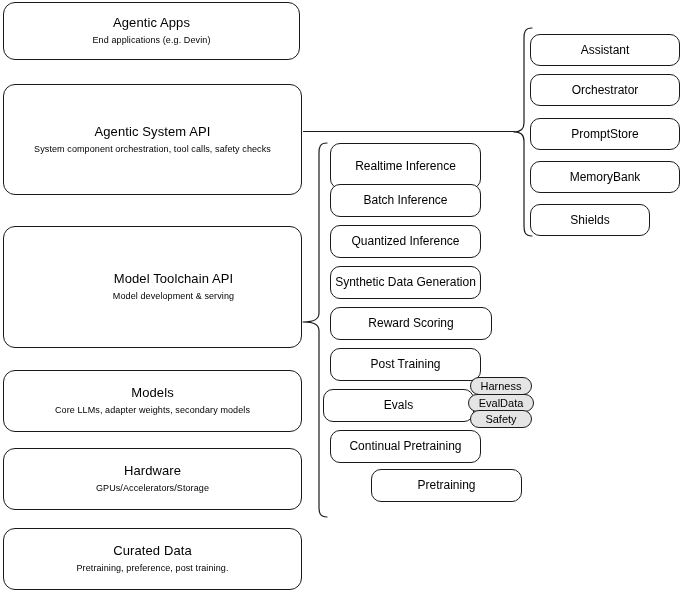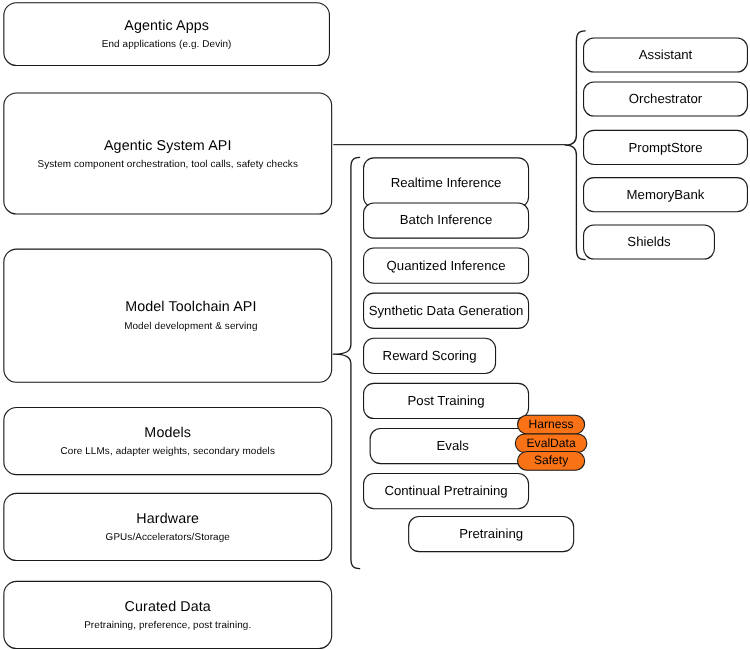--- a/index.html
+++ b/index.html
@@ -53,21 +53,21 @@
     font-size: 12px;
     line-height: 15px;
   }
 
   
   .pill {
     position: absolute;
     box-sizing: border-box;
     border: 1px solid #1a1a1a;
     border-radius: 999px;
-    background: #f97316;
+    background: #e5e5e5;
     display: flex;
     align-items: center;
     justify-content: center;
     font-size: 11px;
     line-height: 13px;
     color: #000000;
     z-index: 6;
   }
 
   
@@ -141,27 +141,27 @@
   </div>
   <div class="node chip" style="left:330px; top:184px; width:151px; height:33px;">
     <span>Batch Inference</span>
   </div>
   <div class="node chip" style="left:330px; top:225px; width:151px; height:33px;">
     <span>Quantized Inference</span>
   </div>
   <div class="node chip" style="left:330px; top:266px; width:151px; height:33px;">
     <span>Synthetic Data Generation</span>
   </div>
-  <div class="node chip" style="left:330px; top:307px; width:121px; height:33px;text-align:right;">
+  <div class="node chip" style="left:330px; top:307px; width:162px; height:33px;text-align:right;">
     <span>Reward Scoring</span>
   </div>
   <div class="node chip" style="left:330px; top:348px; width:151px; height:33px;justify-content:center;">
     <span>Post Training</span>
   </div>
-  <div class="node chip" style="left:336px; top:389px; width:151px; height:33px;">
+  <div class="node chip" style="left:323px; top:389px; width:151px; height:33px;">
     <span>Evals</span>
   </div>
   <div class="node chip" style="left:330px; top:430px; width:151px; height:33px;">
     <span>Continual Pretraining</span>
   </div>
   <div class="node chip" style="left:330px; top:469px; width:151px; height:33px;margin-left:41px;">
     <span>Pretraining</span>
   </div>
 
   <div class="pill" style="left:470px; top:377px; width:62px; height:18px;">

